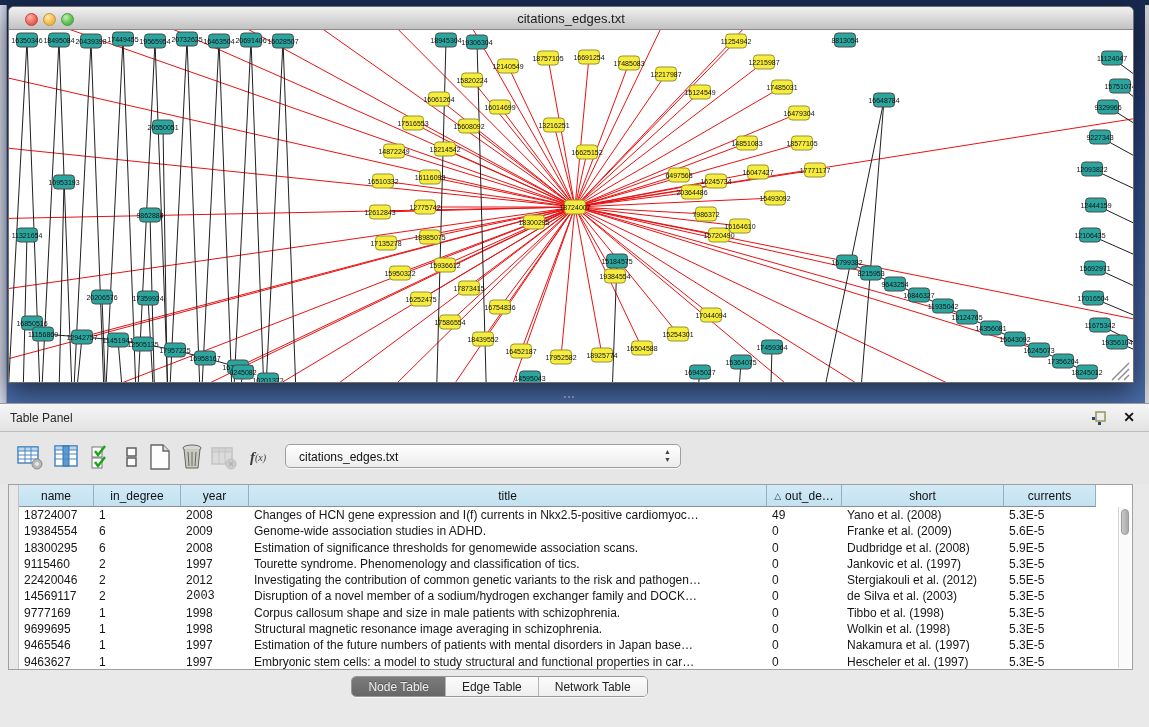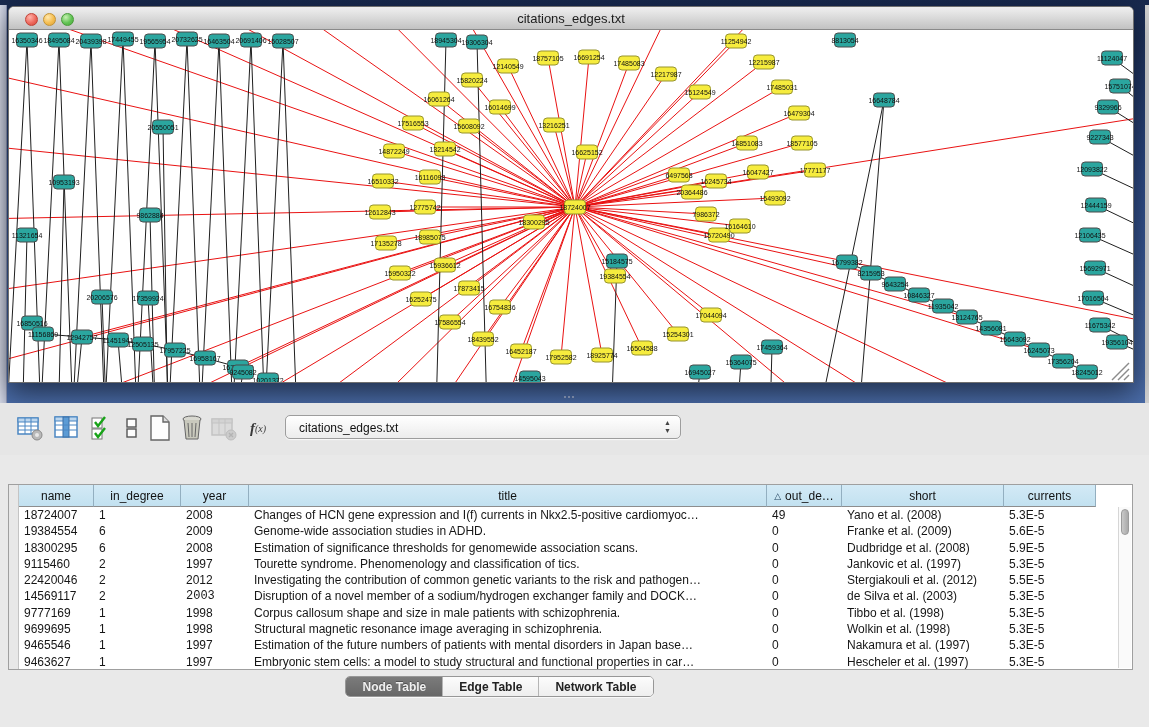--- a/index.html
+++ b/index.html
@@ -76,21 +76,21 @@
   #tb-body { position:absolute; left:10px; top:22px; right:14px; bottom:0; overflow:hidden; }
   .trow { display:flex; height:16.3px; }
   .tcell { font-size:12px; color:#161616; line-height:16.3px; padding-left:5px;
     overflow:hidden; white-space:nowrap; }
   #tb-scroll { position:absolute; right:1px; top:22px; bottom:1px; width:13px;
     background:#fafafa; border-left:1px solid #d6d6d6; }
   #tb-thumb { position:absolute; left:2px; top:2px; width:8px; height:26px; border-radius:5px;
     background:linear-gradient(90deg,#c9c9c9,#a9a9a9); border:1px solid #9b9b9b; }
 
   #tp-tabs { position:absolute; left:0; top:270px; width:999px; height:26px;
-    display:flex; align-items:center; justify-content:center;font-weight:bold; }
+    display:flex; align-items:center; justify-content:center; }
   #seg { display:flex; border:1px solid #979797; border-radius:5px; overflow:hidden;
     box-shadow:0 1px 0 rgba(255,255,255,.7); height:21px; }
   .segbtn { font-size:12px; padding:0 16px; line-height:20px; color:#222;
     background:linear-gradient(180deg,#fcfcfc,#eeeeee); border-right:1px solid #b5b5b5; }
   .segbtn:last-child { border-right:none; }
   .segbtn.sel { background:linear-gradient(180deg,#7b7b7b,#676767); color:#efefef;
     text-shadow:0 -1px 0 rgba(0,0,0,.3); }
 
   #statusbar { position:absolute; left:0; top:297px; width:1149px; height:27px;
     background:linear-gradient(180deg,#ededed,#e2e2e2); border-top:1px solid #c6c6c6; }
@@ -607,20 +607,29 @@
       </div>
     </div>
     <div id="split-handle">
         <i></i>
         <i></i>
         <i></i>
       </div>
   </div>
 
   <div id="tpanel">
+    <div id="tp-header">
+      <span id="tp-title">Table Panel</span>
+      <svg id="tp-float" viewBox="0 0 16 15">
+        <rect x="5" y="1" width="9" height="9" fill="none" stroke="#9a9a60" stroke-width="1.6"></rect>
+        <rect x="1" y="6" width="3" height="3" fill="#27496d"></rect>
+        <rect x="7" y="11" width="3" height="3" fill="#27496d"></rect>
+      </svg>
+      <span id="tp-close">✕</span>
+    </div>
 
     <div id="tp-toolbar">
       <svg class="tbi" style="left:16px" viewBox="0 0 28 28">
         <rect x="2" y="4" width="20" height="16" fill="#fff" stroke="#4b86c2" stroke-width="1.5"></rect>
         <rect x="2" y="4" width="20" height="4" fill="#bcd6ee" stroke="#4b86c2"></rect>
         <line x1="9" y1="4" x2="9" y2="20" stroke="#4b86c2"></line>
           <line x1="15" y1="4" x2="15" y2="20" stroke="#4b86c2"></line>
         <line x1="2" y1="12" x2="22" y2="12" stroke="#4b86c2"></line>
           <line x1="2" y1="16" x2="22" y2="16" stroke="#4b86c2"></line>
         <circle cx="21" cy="21" r="5" fill="#b9b9b9" stroke="#8a8a8a"></circle>

